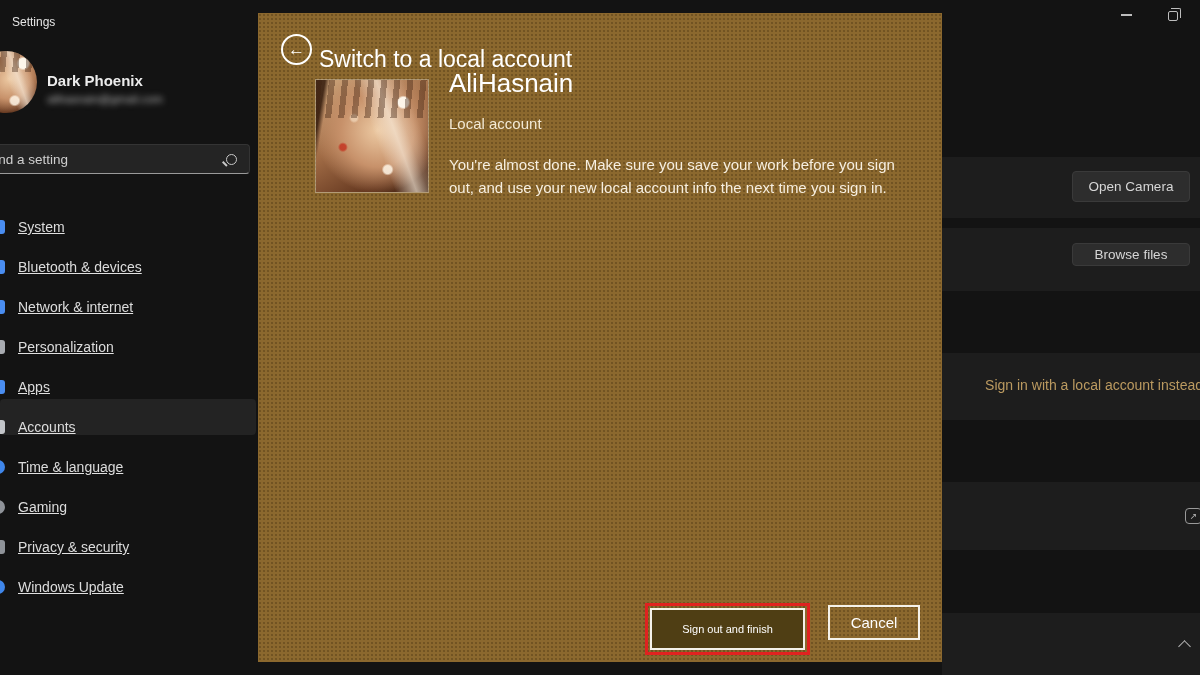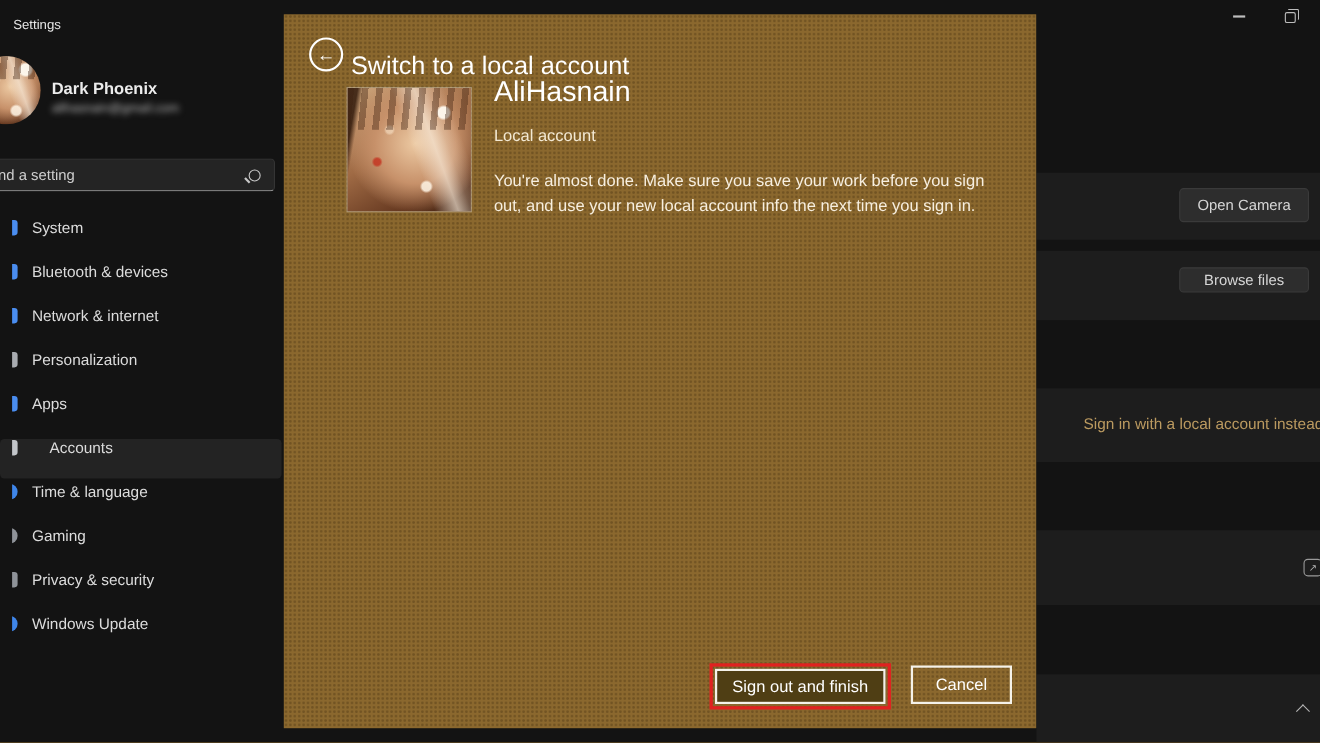--- a/index.html
+++ b/index.html
@@ -40,44 +40,44 @@
 
   .search-box { left:-24px; top:144px; width:274px; height:30px; background:#242424;
       border:1px solid #343434; border-bottom:1.6px solid #9a9a9a; border-radius:4px;
       display:flex; align-items:center; padding:0 10px; }
   .search-text { font-size:13.5px; color:#cfcfcf; flex:1; }
   .search-icon { width:11px; height:11px; border:1.5px solid #c8c8c8; border-radius:50%; position:relative; margin-right:2px; }
   .search-icon::after { content:""; position:absolute; width:6px; height:1.5px; background:#c8c8c8;
       left:-5px; bottom:-1px; transform:rotate(45deg); }
 
   .nav { left:0; top:199px; width:256px; }
-  .nav-item { height:36px; margin-bottom:4px; display:flex; align-items:flex-start; border-radius:4px; padding-left:11px; }
-  .nav-item.selected { background:#232323;gap:16px; }
+  .nav-item { height:36px; margin-bottom:4px; display:flex; align-items:flex-end; border-radius:4px; padding-left:0;text-decoration:underline; }
+  .nav-item.selected { background:#232323; }
   .nav-icon { width:8px; height:16px; overflow:hidden; position:relative; flex:none; }
   .nav-icon i { position:absolute; left:-9px; top:1px; width:14px; height:14px; border-radius:3px; display:block; }
   .nav-icon.round i { border-radius:50%; }
   .nav-label { margin-left:10px; font-size:14px; color:#dcdcdc; }
 
   
   .dialog { left:258px; top:13px; width:684px; height:649px;
       background-color:#8b682e;
       background-image:radial-gradient(rgba(48,30,6,.28) 1px, rgba(0,0,0,0) 1.3px);
       background-size:4px 4px; }
   .back-btn { left:23px; top:21px; width:31px; height:31px; border:2px solid #ffffff; border-radius:50%;
       display:flex; align-items:center; justify-content:center; color:#fff; font-size:17px; font-weight:700; }
   .dlg-title { left:61px; top:33px; font-size:23px; color:#ffffff; }
   .dlg-avatar { left:58px; top:67px; width:112px; height:112px; overflow:hidden; position:absolute;
       outline:1px solid rgba(255,255,255,.35); }
   .acct-name { left:191px; top:55px; font-size:26px; color:#ffffff; }
   .acct-type { left:191px; top:102px; font-size:15px; color:#f3e9d4; }
   .dlg-desc { left:191px; top:140px; width:452px; font-size:15px; line-height:23px; color:#f7efe0; }
 
   .annotated { left:387px; top:590px; border:3px solid #e02220; padding:2px; }
-  .btn-primary { width:155px; height:32px; background:#4f3e14; border:2px solid #f5f2ea;
-      color:#ffffff; font-size:15px; display:flex; align-items:center; justify-content:center; }
+  .btn-primary { width:155px; height:42px; background:#4f3e14; border:2px solid #f5f2ea;
+      color:#ffffff; font-size:11px; display:flex; align-items:center; justify-content:center; }
   .btn-cancel { left:570px; top:592px; width:92px; height:35px; border:2px solid #f5f2ea;
       color:#ffffff; font-size:15px; display:flex; align-items:center; justify-content:center; background:transparent; }
 
   
   .rightcol { left:942px; top:0; width:258px; height:675px; overflow:hidden; }
   .card { position:absolute; left:0; width:258px; background:#1d1d1d; }
   .gbtn { position:absolute; background:#2d2d2d; border:1px solid #3a3a3a; border-radius:4px;
       color:#d6d6d6; font-size:13.5px; display:flex; align-items:center; justify-content:center; }
   .gold-link { position:absolute; right:-3px; top:24px; white-space:nowrap; font-size:14px; color:#bb9a60; }
   .ext-icon { position:absolute; left:243px; top:26px; width:17px; height:16px; border:1.5px solid #9a9a9a;

